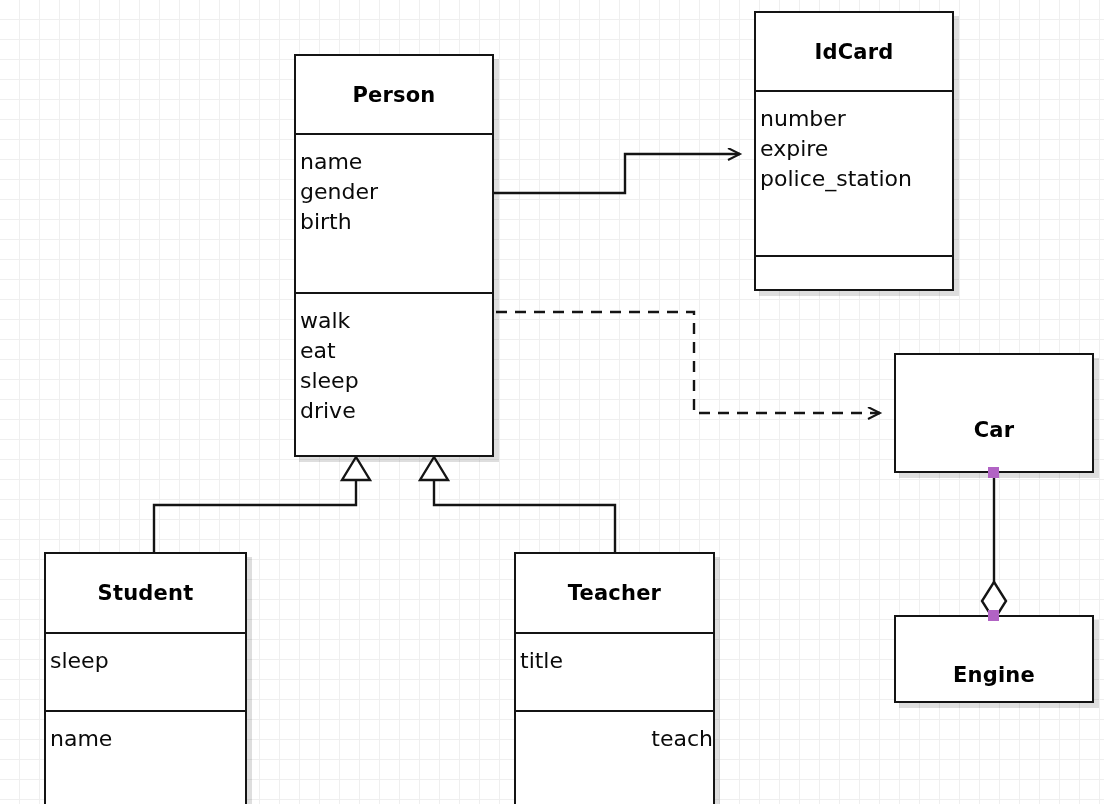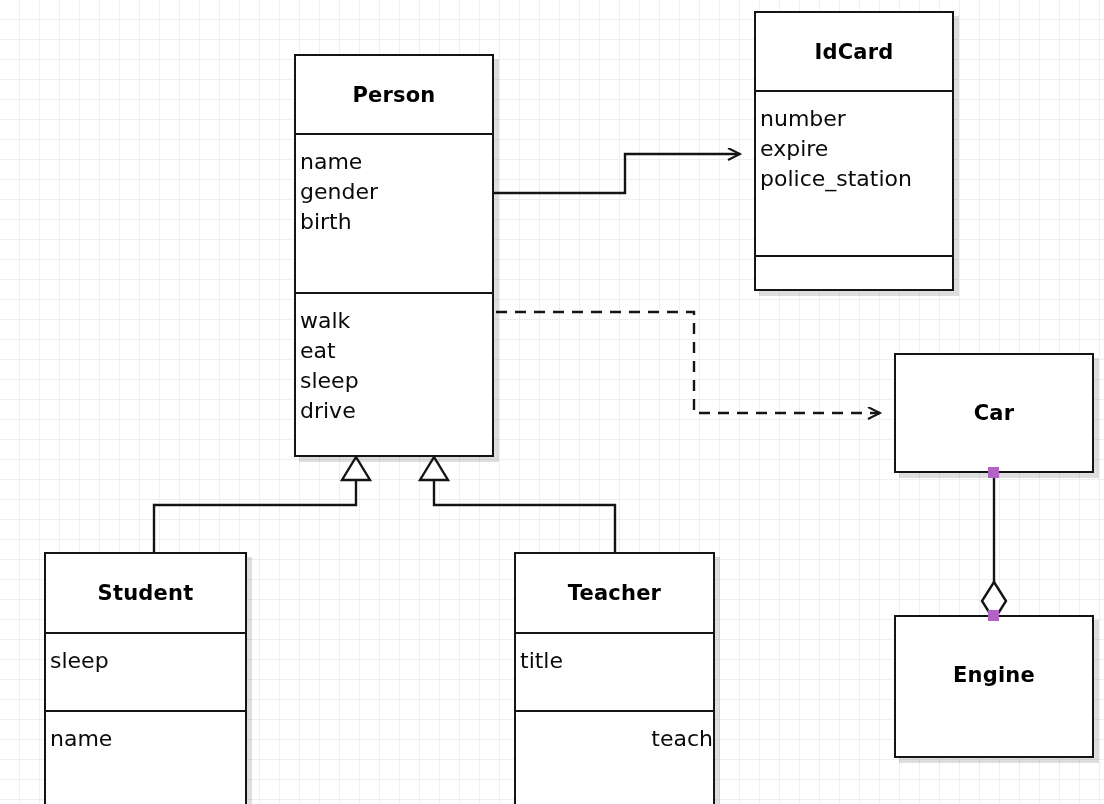--- a/index.html
+++ b/index.html
@@ -142,26 +142,26 @@
     </div>
     <div class="compartment cmp-body" style="height:165px;">
       <div class="member">walk</div>
       <div class="member">eat</div>
       <div class="member">sleep</div>
       <div class="member">drive</div>
     </div>
   </div>
 
   <div class="uml-class" style="left:894px; top:353px; width:200px; height:120px;">
-    <div class="compartment cmp-title" style="height:116px;">
+    <div class="compartment cmp-title" style="height:116px;margin-top:17px;">
       <span class="cls-name">Car</span>
     </div>
   </div>
 
-  <div class="uml-class" style="left:894px; top:615px; width:200px; height:143px;">
+  <div class="uml-class" style="left:894px; top:615px; width:200px; height:88px;">
     <div class="compartment cmp-title" style="height:116px;">
       <span class="cls-name">Engine</span>
     </div>
   </div>
 
   <div class="uml-class" style="left:44px; top:552px; width:203px; height:301px;">
     <div class="compartment cmp-title" style="height:78px;">
       <span class="cls-name">Student</span>
     </div>
     <div class="compartment cmp-body" style="height:78px;">

